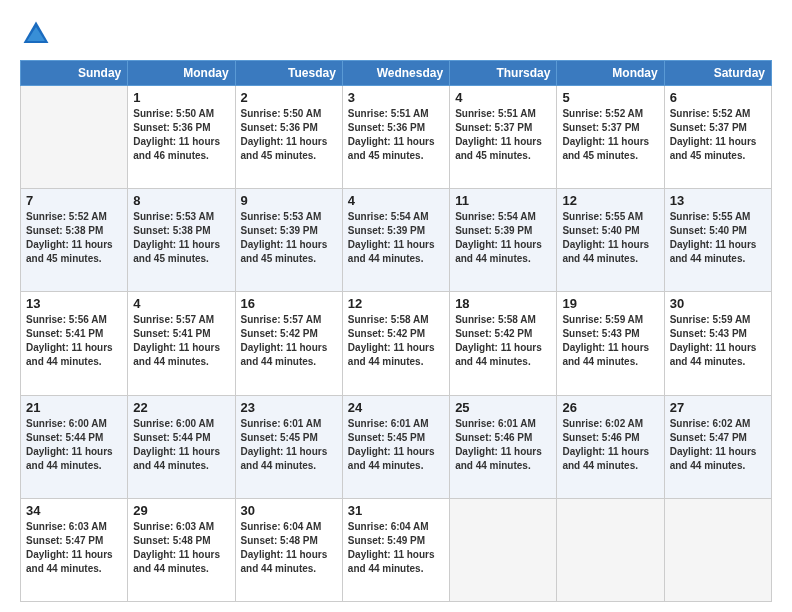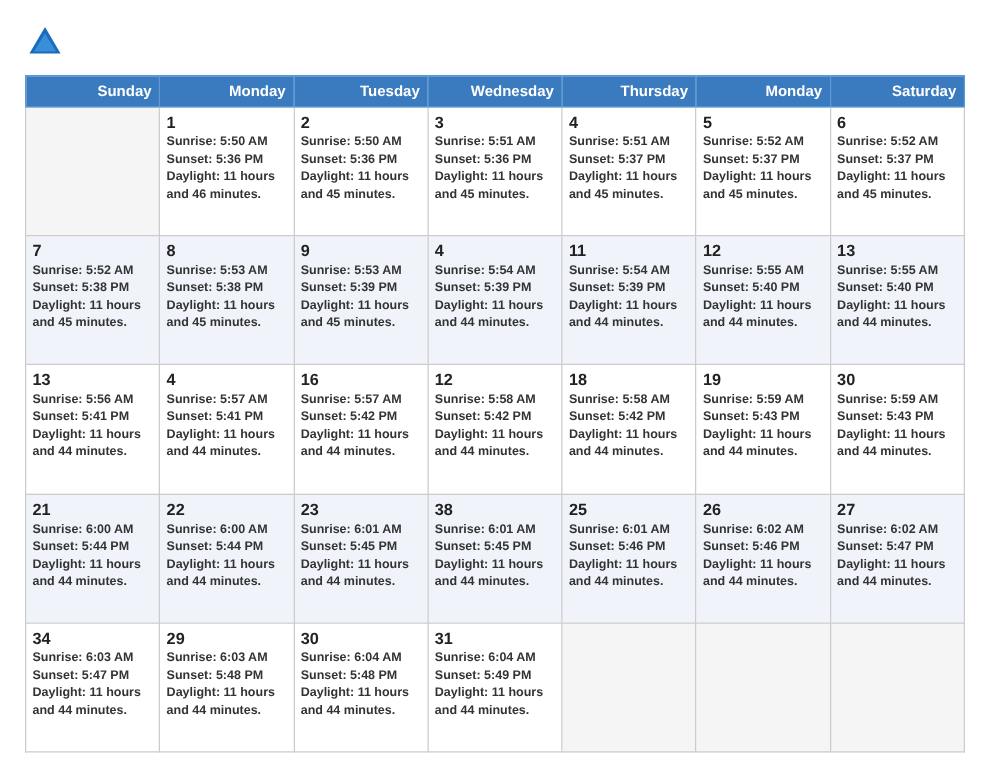--- a/index.html
+++ b/index.html
@@ -228,21 +228,21 @@
           </td>
           <td>
             <span class="day-num">22</span>
             <div class="day-info">Sunrise: 6:00 AM<br>Sunset: 5:44 PM<br>Daylight: 11 hours<br>and 44 minutes.</div>
           </td>
           <td>
             <span class="day-num">23</span>
             <div class="day-info">Sunrise: 6:01 AM<br>Sunset: 5:45 PM<br>Daylight: 11 hours<br>and 44 minutes.</div>
           </td>
           <td>
-            <span class="day-num">38</span>
+            <span class="day-num">24</span>
             <div class="day-info">Sunrise: 6:01 AM<br>Sunset: 5:45 PM<br>Daylight: 11 hours<br>and 44 minutes.</div>
           </td>
           <td>
             <span class="day-num">25</span>
             <div class="day-info">Sunrise: 6:01 AM<br>Sunset: 5:46 PM<br>Daylight: 11 hours<br>and 44 minutes.</div>
           </td>
           <td>
             <span class="day-num">26</span>
             <div class="day-info">Sunrise: 6:02 AM<br>Sunset: 5:46 PM<br>Daylight: 11 hours<br>and 44 minutes.</div>
           </td>

